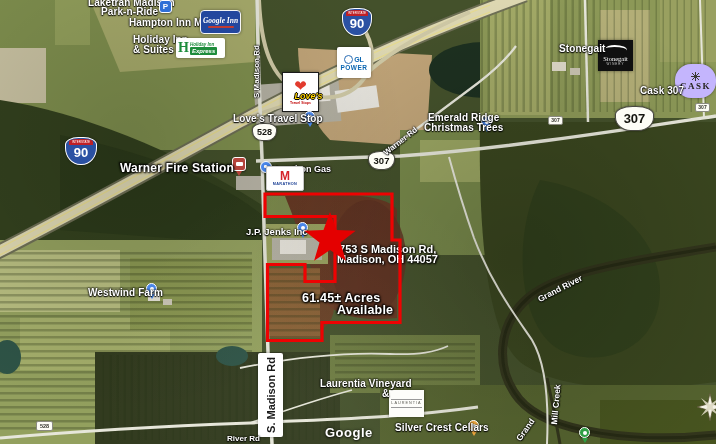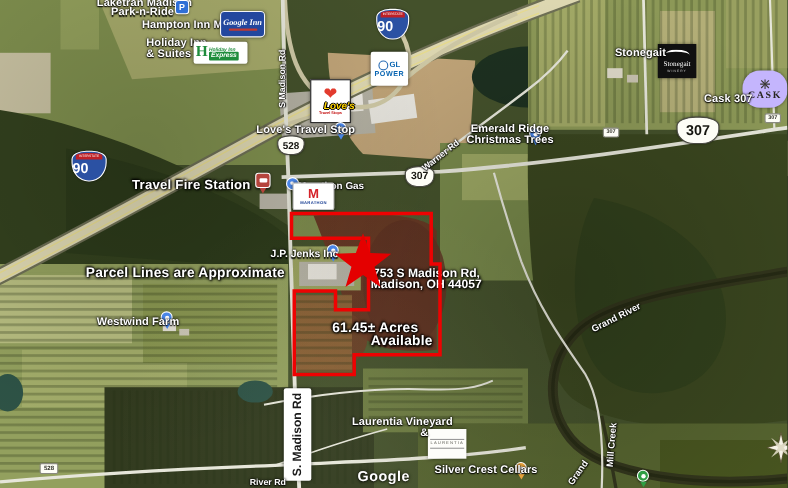--- a/index.html
+++ b/index.html
@@ -22,21 +22,21 @@
        text-shadow:0 0 2px #000,0 0 3px #000,1px 1px 2px #000;}
   .roadlbl{font-size:8.5px;font-weight:700;}
   .park{color:#d6e4a0;}
   .under{z-index:18;}
 
   
   .ishield{position:absolute;z-index:26;background:#2b51a3;border:1px solid #fff;
            border-radius:42% 42% 48% 48% / 28% 28% 62% 62%;box-shadow:0 0 2px rgba(0,0,0,.6);}
   .iband{position:absolute;top:1px;left:3px;right:3px;height:6px;background:#bf2026;color:#fff;
          font-size:3px;text-align:center;line-height:6px;border-radius:40% 40% 0 0;overflow:hidden;}
-  .inum{position:absolute;top:7px;left:0;right:0;color:#fff;font-weight:700;}
+  .inum{position:absolute;top:7px;left:0;right:0;text-align:center;color:#fff;font-weight:700;}
   .oshield{position:absolute;z-index:26;background:#fdfdf6;border:1px solid #4a4a42;color:#15150f;
            font-weight:700;text-align:center;box-shadow:0 0 2px rgba(0,0,0,.5);
            border-radius:45% 45% 40% 40% / 34% 34% 54% 54%;}
   .rmark{position:absolute;z-index:24;background:#fdfdf6;border:1px solid #8a8a80;border-radius:2px;
          color:#33332b;font-weight:700;text-align:center;}
 
   
   .pin{position:absolute;z-index:22;width:9px;height:9px;border-radius:50%;
        background:currentColor;border:1px solid #fff;box-shadow:0 1px 2px rgba(0,0,0,.5);}
   .pin::before{content:"";position:absolute;left:2.5px;top:2.5px;width:4px;height:4px;
@@ -262,21 +262,21 @@
   <div class="logo loves" style="left:282px;top:72px;width:35px;height:38px;">
     <span class="heart">❤</span>
     <span class="loves-name">Love's</span>
     <span class="loves-sub">Travel Stops</span>
   </div>
   <div class="lbl poi" style="left:233px;top:113px;">Love's Travel Stop</div>
   <div class="pin blue" style="left:304px;top:111px;"></div>
 
   <div class="oshield" style="left:252px;top:123px;width:23px;height:16px;font-size:9px;line-height:16px;">528</div>
 
-  <div class="lbl big" style="left:120px;top:161px;font-size:12px;">Travel Fire Station</div>
+  <div class="lbl big" style="left:120px;top:161px;font-size:12px;">Warner Fire Station</div>
   <div class="firepin" style="left:232px;top:157px;"></div>
 
   <div class="lbl poi-s under" style="left:271px;top:164px;font-size:9px;">Marathon Gas</div>
   <div class="gaspin" style="left:260px;top:161px;"></div>
   <div class="logo marbox" style="left:266px;top:166px;width:36px;height:23px;">
     <span class="mar-m">M</span>
     <span class="mar-name">MARATHON</span>
   </div>
 
   <div class="oshield" style="left:368px;top:151px;width:25px;height:17px;font-size:9.5px;line-height:17px;">307</div>
@@ -306,21 +306,20 @@
           <line x1="0" y1="4.5" x2="9" y2="4.5"></line>
         <line x1="1" y1="1" x2="8" y2="8"></line>
           <line x1="8" y1="1" x2="1" y2="8"></line>
       </g>
     </svg>
     <span class="cask-name">CASK</span>
   </div>
 
   <div class="lbl roadlbl rot" style="left:252px;top:98px;transform:rotate(-90deg);font-size:8px;">S Madison Rd</div>
 
-  <div class="lbl big" style="left:78px;top:241px;font-size:12.5px;">Parcel Lines are Approximate</div>
 
   <div class="lbl poi-s" style="left:246px;top:226px;">J.P. Jenks Inc</div>
   <div class="pin blue" style="left:297px;top:222px;"></div>
 
   <div class="lbl addr" style="left:333px;top:243px;">7753 S Madison Rd,</div>
   <div class="lbl addr" style="left:337px;top:253px;">Madison, OH 44057</div>
 
   <div class="lbl poi" style="left:88px;top:287px;">Westwind Farm</div>
   <div class="pin blue" style="left:146px;top:283px;"></div>
 

